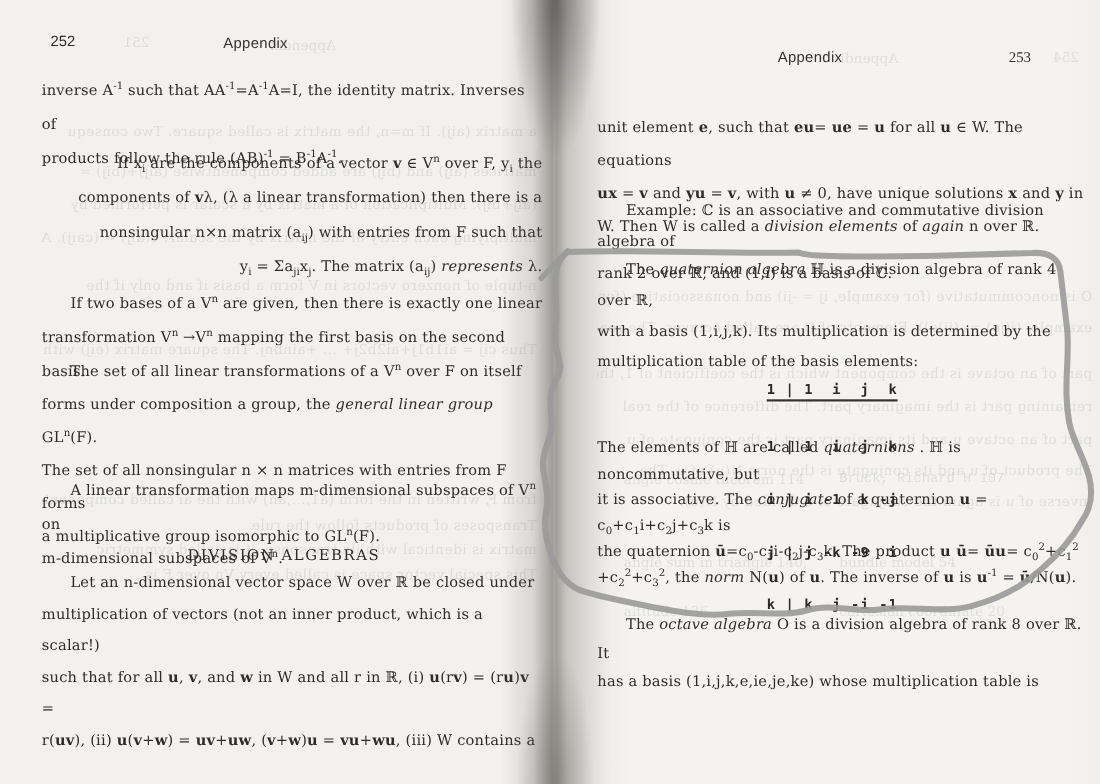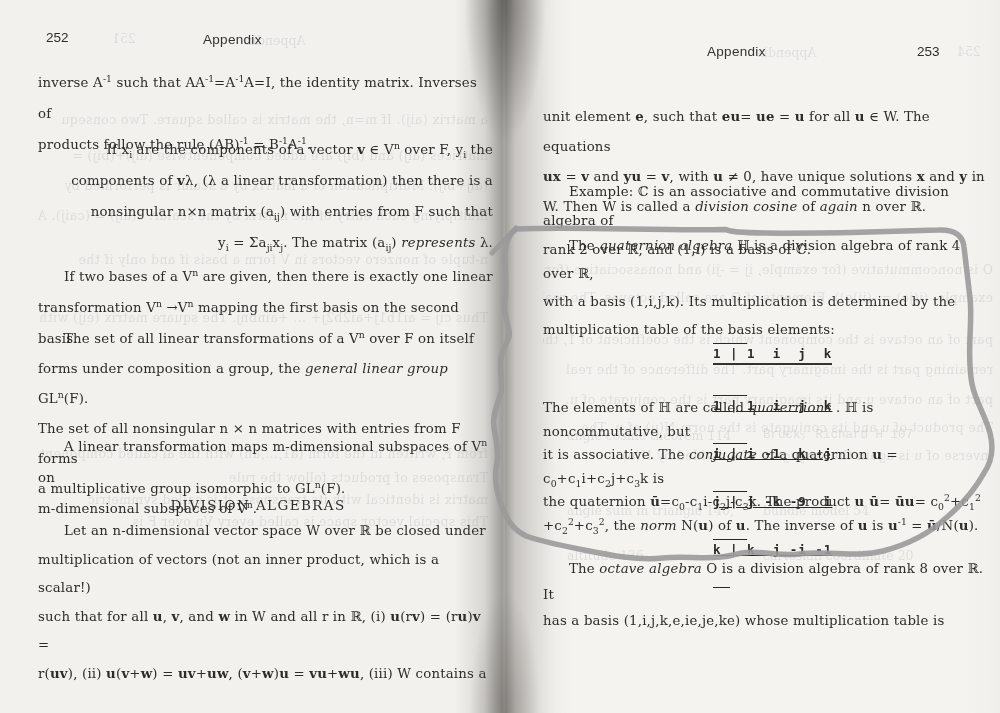--- a/index.html
+++ b/index.html
@@ -83,50 +83,50 @@
 m-dimensional subspaces of V<sup>n</sup>.</div>
   <div class="heading" style="top:497px;">DIVISION ALGEBRAS</div>
   <div class="para indent" style="top:517px;line-height:28.5px;">Let an n-dimensional vector space W over ℝ be closed under
 multiplication of vectors (not an inner product, which is a scalar!)
 such that for all <b>u</b>, <b>v</b>, and <b>w</b> in W and all r in ℝ, (i) <b>u</b>(r<b>v</b>) = (r<b>u</b>)<b>v</b> =
 r(<b>uv</b>), (ii) <b>u</b>(<b>v</b>+<b>w</b>) = <b>uv</b>+<b>uw</b>, (<b>v</b>+<b>w</b>)<b>u</b> = <b>vu</b>+<b>wu</b>,  (iii) W contains a</div>
 </div>
 
 <div class="page" id="page-right">
   <div class="runhead" style="left:202px;top:44px;">Appendix</div>
-  <div class="pagenum" style="left:412px;top:44px;">253</div>
+  <div class="pagenum" style="left:412px;top:44px;font-family:Liberation Serif, serif;">253</div>
   <div class="ghost-free mirror" style="left:252px;top:45px;">Appendix</div>
   <div class="ghost-free mirror" style="left:452px;top:44px;">254</div>
 
   <div class="ghost mirror" style="top:262px;">O is noncommutative (for example, ij = -ji) and nonassociative (for</div>
   <div class="ghost mirror" style="top:290px;">example, (i(je) = -(ij)e)). Elements of O are called octaves. The real</div>
   <div class="ghost mirror" style="top:332px;">part of an octave is the component which is the coefficient of 1, the</div>
   <div class="ghost mirror" style="top:362px;">remaining part is the imaginary part. The difference of the real</div>
   <div class="ghost mirror" style="top:392px;">part of an octave u and its imaginary part is the conjugate of u.</div>
   <div class="ghost mirror" style="top:420px;">The product of u and its conjugate is the norm N(u) of u. The</div>
   <div class="ghost mirror" style="top:448px;">inverse of u is again the conjugate of u divided by N(u).</div>
 
   <div class="ghost-free" style="left:62px;top:428px;">angle cosine theorem  114</div>
   <div class="ghost-free" style="left:258px;top:428px;font-family:Liberation Mono, monospace;">Bruck, Richard H  107</div>
   <div class="ghost-free" style="left:62px;top:503px;">angle sum in triangle  140,</div>
   <div class="ghost-free" style="left:258px;top:503px;">bundle model  54</div>
   <div class="ghost-free" style="left:62px;top:548px;">altitude  136</div>
   <div class="ghost-free" style="left:258px;top:548px;">cartesian coordinate  20</div>
 
   <div class="para" style="left:38px;width:448px;top:102px;line-height:30px;">unit element <b>e</b>, such that <b>eu</b>= <b>ue</b> = <b>u</b> for all <b>u</b> ∈ W. The equations
 <b>ux</b> = <b>v</b> and <b>yu</b> = <b>v</b>, with <b>u</b> ≠ 0, have unique solutions <b>x</b> and <b>y</b> in
-W. Then W is called a <i>division cosine</i>  of <i>again</i>  n over ℝ.</div>
+W. Then W is called a <i>division elements</i>  of <i>again</i>  n over ℝ.</div>
   <div class="para indent" style="left:38px;width:448px;top:177px;line-height:29px;">Example: ℂ is an associative and commutative division algebra of
 rank 2 over ℝ, and (1,i) is a basis of ℂ.</div>
 
   <div class="para indent" style="left:38px;width:448px;top:232px;line-height:28px;">The <i>quaternion algebra</i>  ℍ is a division algebra of rank 4 over ℝ,
 with a basis (1,i,j,k). Its multiplication is determined by the
 multiplication table of the basis elements:</div>
 
-  <div class="qtable" style="left:208px;top:314px;text-decoration:underline;">
+  <div class="qtable" style="left:192px;top:314px;">
     <span class="trow"><span class="thead">1 | 1  i  j  k</span></span>
     <span class="trow">1 | 1  i  j  k</span>
     <span class="trow">i | i -1  k -j</span>
     <span class="trow">j | j -k -9  i</span>
     <span class="trow">k | k  j -i -1</span>
   </div>
 
   <div class="para" style="left:38px;width:450px;top:396px;line-height:23.5px;">The elements of ℍ are called <i>quaternions</i> . ℍ is noncommutative, but
 it is associative. The <i>conjugate</i>  of a quaternion <b>u</b> = c<sub>0</sub>+c<sub>1</sub>i+c<sub>2</sub>j+c<sub>3</sub>k is
 the quaternion <b>ū</b>=c<sub>0</sub>-c<sub>1</sub>i-c<sub>2</sub>j-c<sub>3</sub>k. The product <b>u ū</b>= <b>ūu</b>=  c<sub>0</sub><sup>2</sup>+c<sub>1</sub><sup>2</sup>

